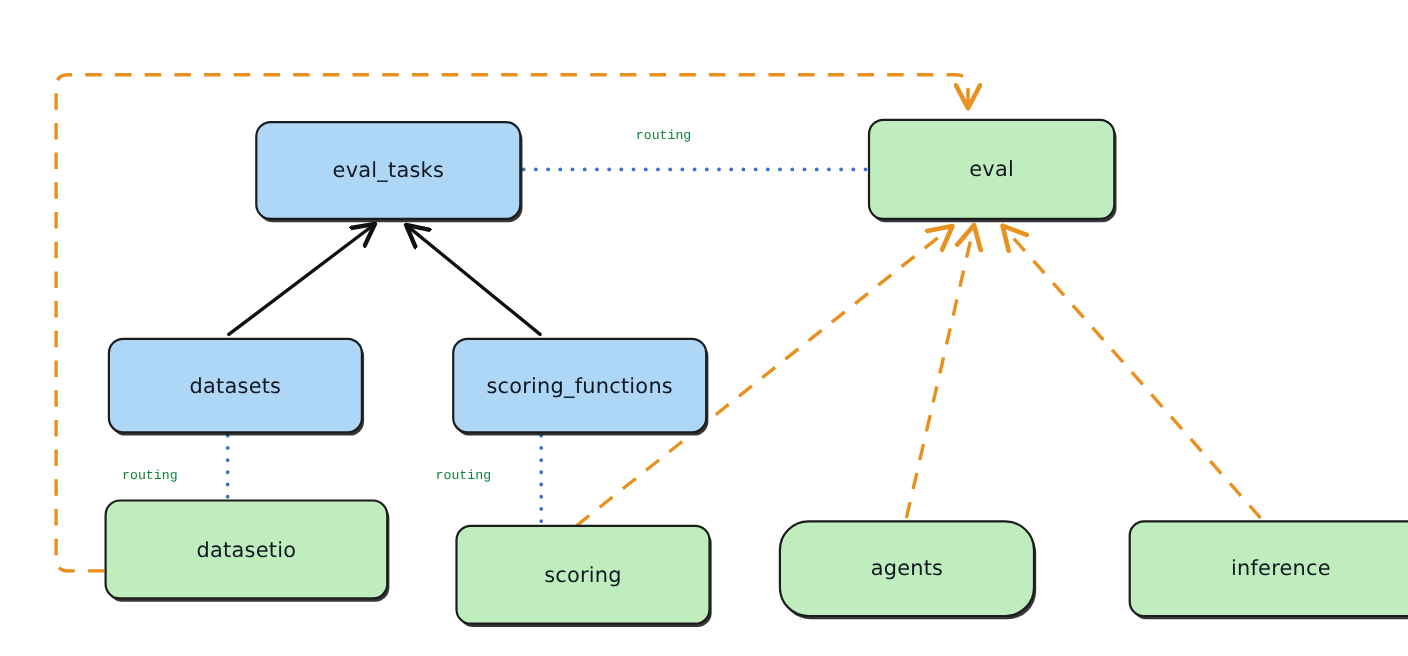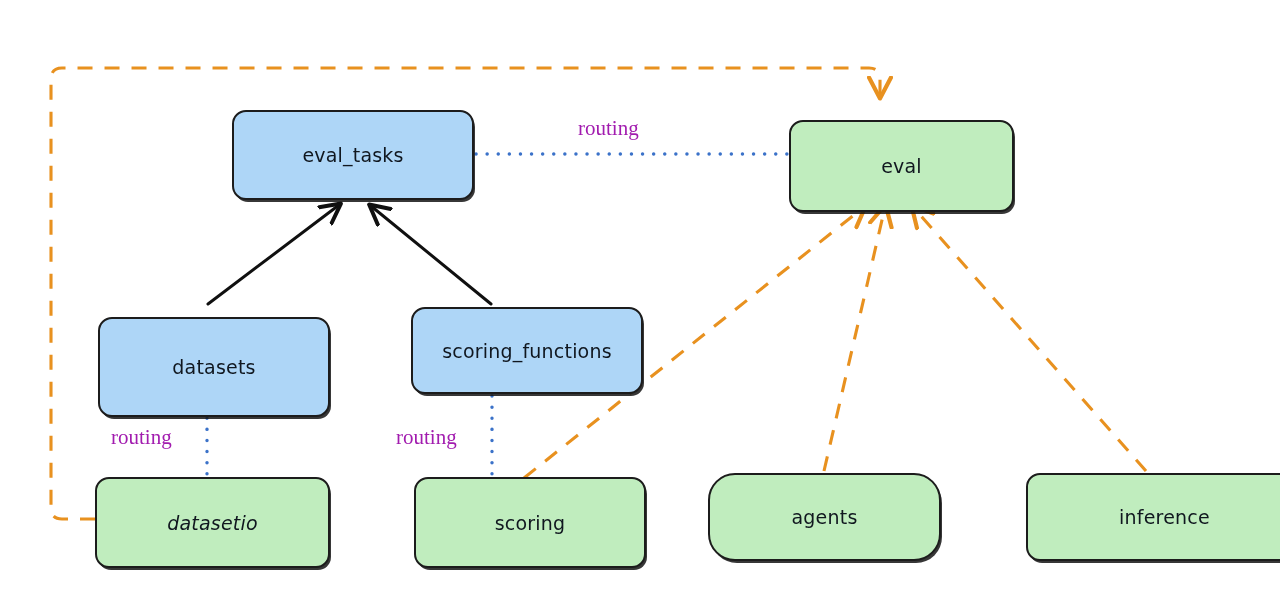--- a/index.html
+++ b/index.html
@@ -39,23 +39,23 @@
     color: #10171f;
     letter-spacing: 0.2px;
     box-shadow: 2px 3px 0 -1px rgba(20,20,20,0.85);
   }
   .node.blue  { background: #AED6F7; }
   .node.green { background: #C0EDBE; }
   .node .label { pointer-events: none; }
 
   .edge-label {
     position: absolute;
-    color: #a21caf;
-    font-family: Liberation Serif, serif;
-    font-size: 21px;
+    color: #15803d;
+    font-family: Liberation Mono, monospace;
+    font-size: 12px;
     white-space: nowrap;
   }
 </style>
 </head>
 <body>
 
 <div id="canvas">
 
   <svg id="edge-layer" viewBox="0 0 1280 596" width="1280" height="596" xmlns="http://www.w3.org/2000/svg">
     <defs>
@@ -102,33 +102,33 @@
 
     <g>
       <path d="M 1146 471 L 913 207" fill="none" stroke="#E8911F" stroke-width="3.1" stroke-dasharray="15 12" marker-end="url(#arrow-orange)"></path>
     </g>
   </svg>
 
   <div class="node blue" style="left:232px; top:110px; width:242px; height:90px;">
     <span class="label">eval_tasks</span>
   </div>
 
-  <div class="node green" style="left:789px; top:120px; width:225px; height:92px;">
+  <div class="node green" style="left:789px; top:108px; width:225px; height:92px;">
     <span class="label">eval</span>
   </div>
 
-  <div class="node blue" style="left:98px; top:317px; width:232px; height:100px;justify-content:center;">
+  <div class="node blue" style="left:98px; top:307px; width:232px; height:87px;justify-content:center;">
     <span class="label">datasets</span>
   </div>
 
   <div class="node blue" style="left:380px; top:307px; width:232px; height:87px;margin-left:31px;">
     <span class="label">scoring_functions</span>
   </div>
 
-  <div class="node green" style="left:95px; top:477px; width:235px; height:91px;font-style:italic;">
+  <div class="node green" style="left:95px; top:454px; width:258px; height:91px;">
     <span class="label">datasetio</span>
   </div>
 
   <div class="node green" style="left:390px; top:477px; width:232px; height:91px;margin-left:24px;">
     <span class="label">scoring</span>
   </div>
 
   <div class="node green" style="left:708px; top:473px; width:233px; height:88px;border-radius:27px;">
     <span class="label">agents</span>
   </div>

